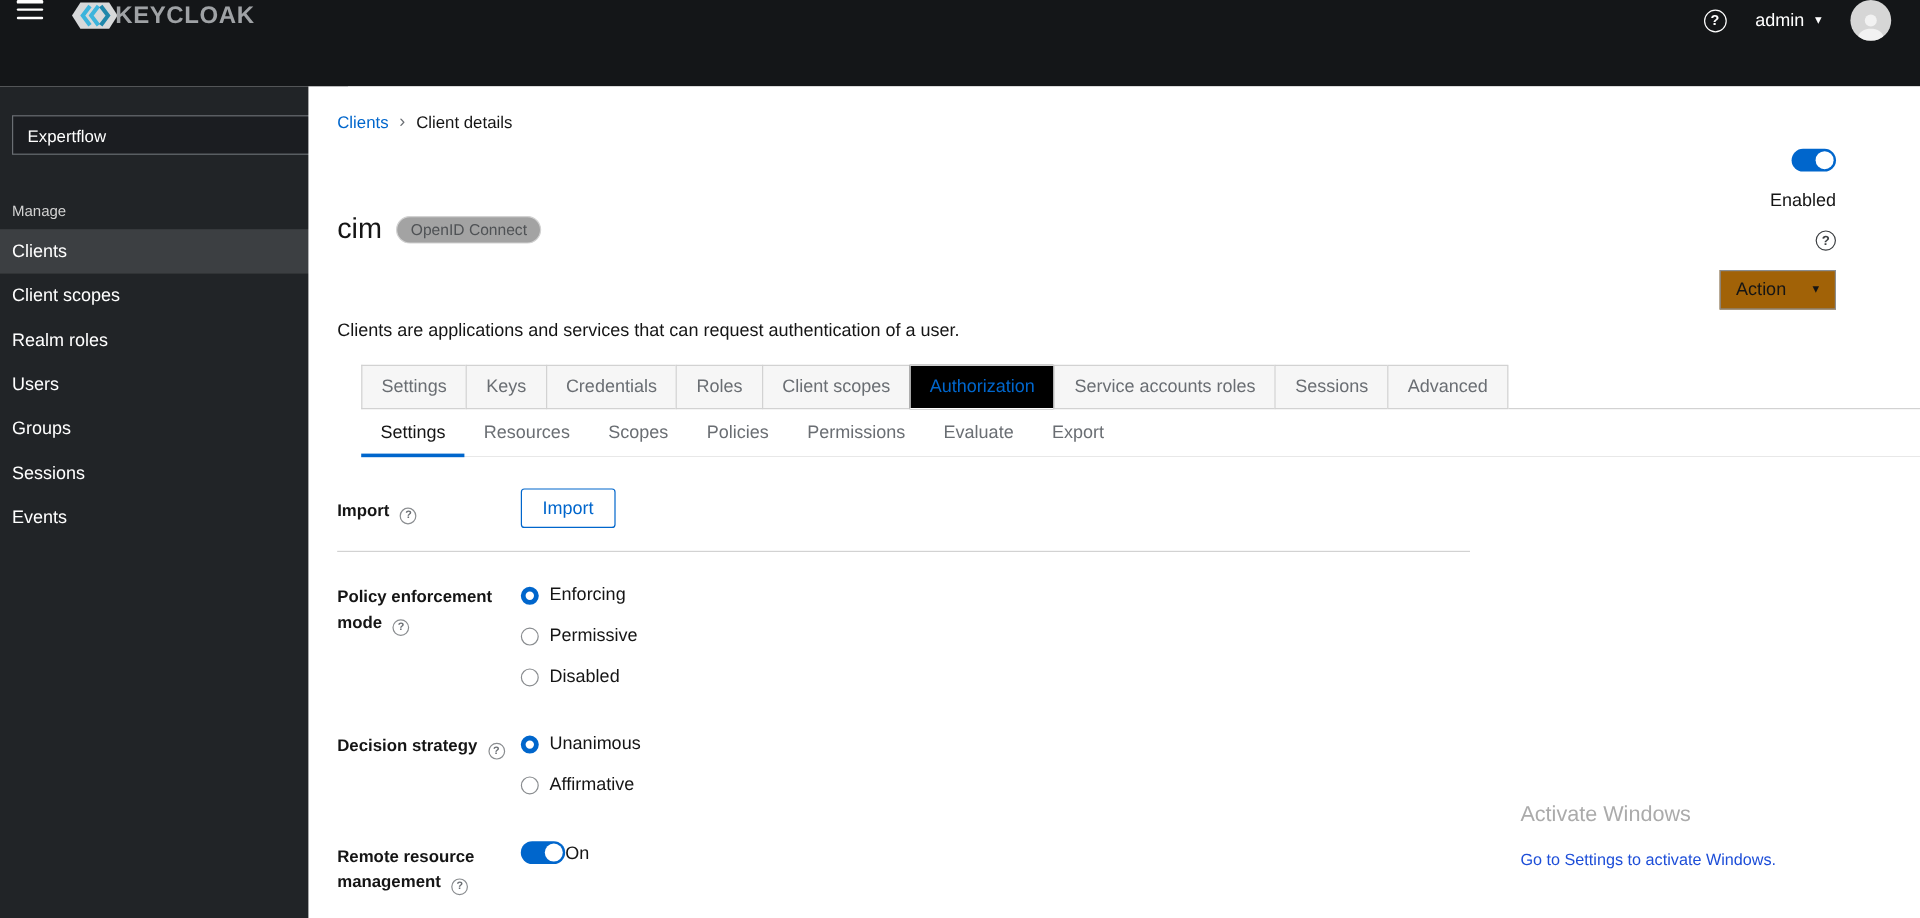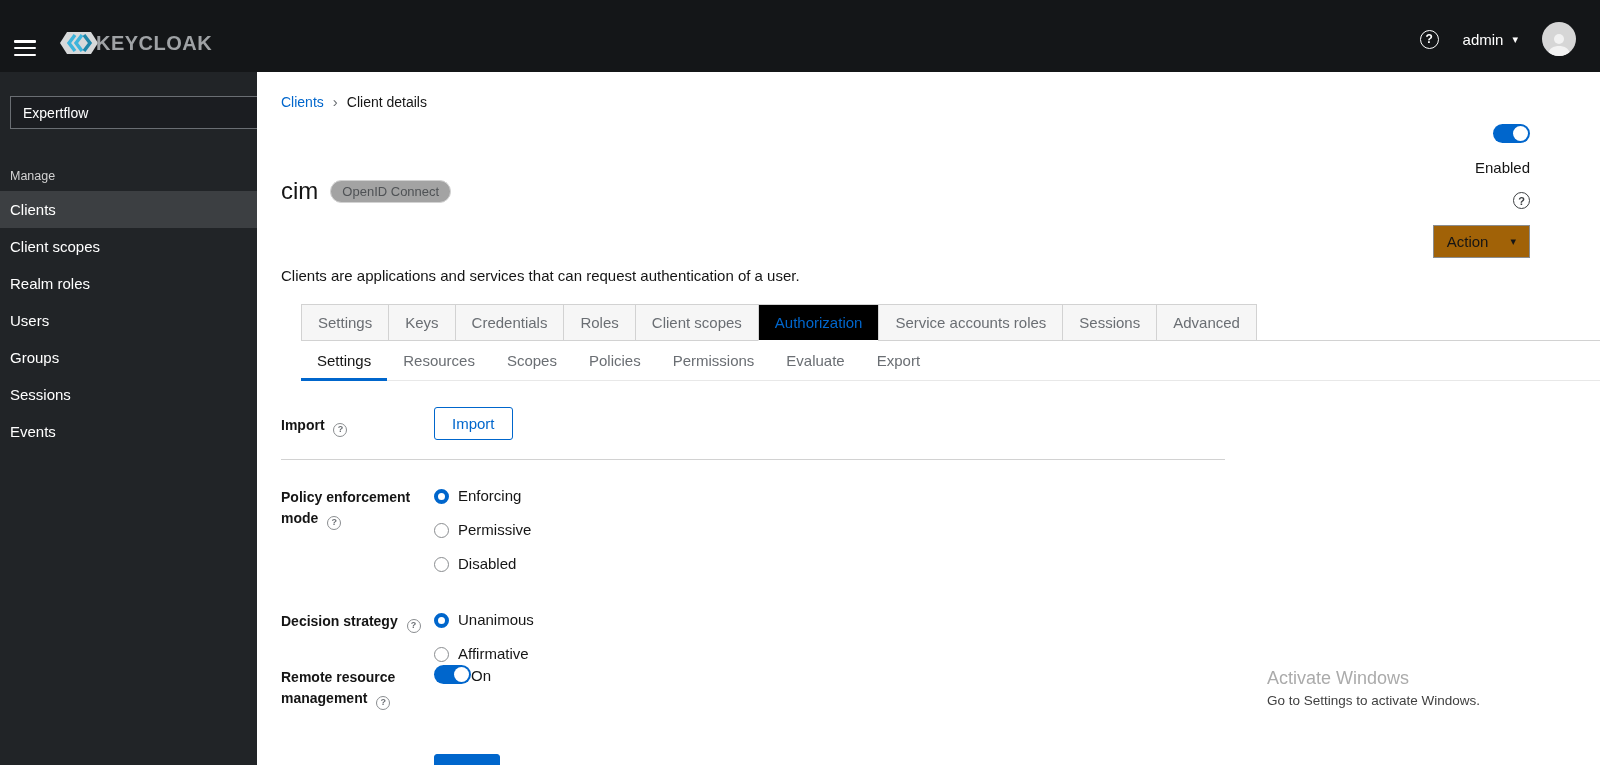--- a/index.html
+++ b/index.html
@@ -2,21 +2,21 @@
 <html style="--primary: #0066cc; --masthead: #141618; --sidebar: #212427; --sidebar-active: #3c3f42;"><head>
 <meta charset="utf-8">
 <style>
   * { box-sizing: border-box; margin: 0; padding: 0; }
   html,body { background:#fff; }
   body { font-family: "Liberation Sans", sans-serif; width:1600px; height:765px; overflow:hidden; position:relative; color:#151515; }
 
   .app { width:1600px; height:765px; position:relative; }
 
   
-  .masthead { position:absolute; top:0; left:0; width:100%; height:72px; background:var(--masthead,#141618); display:flex; align-items:flex-end; padding:0 24px 16px 14px; }
+  .masthead { position:absolute; top:0; left:0; width:100%; height:72px; background:var(--masthead,#141618); display:flex; align-items:flex-start; padding:0 24px 16px 14px; }
   .hamburger { background:none; border:none; cursor:pointer; width:22px; height:16px; display:flex; flex-direction:column; justify-content:space-between; margin-right:22px; }
   .hamburger span { display:block; height:2.5px; background:#fff; border-radius:1px; }
   .brand { display:flex; align-items:center; gap:2px; }
   .brand-text { font-size:20px; font-weight:700; letter-spacing:0.5px; color:#9fa2a5; margin-left:-6px; }
   .header-right { margin-left:auto; display:flex; align-items:center; gap:24px; }
   .help-circle { display:inline-flex; align-items:center; justify-content:center; width:19px; height:19px; border:1.5px solid #fff; border-radius:50%; color:#fff; font-size:12px; font-weight:700; cursor:pointer; }
   .user-menu { display:flex; align-items:center; gap:9px; color:#fff; font-size:15px; cursor:pointer; }
   .caret { font-size:11px; line-height:1; }
   .avatar { width:34px; height:34px; border-radius:50%; background:#d6d6d6; overflow:hidden; display:flex; align-items:flex-end; justify-content:center; cursor:pointer; }
 
@@ -75,31 +75,31 @@
 
   .divider { border:none; border-top:1px solid #d2d2d2; margin:19px 0 25px 0; }
 
   .radio-row { display:flex; align-items:center; gap:9px; margin-bottom:12px; cursor:pointer; }
   .radio-row:last-child { margin-bottom:0; }
   .radio { width:15px; height:15px; border-radius:50%; border:1px solid #8a8d90; background:#fff; flex:0 0 auto; }
   .radio.checked { border:4.5px solid var(--primary,#0066cc); }
   .radio-label { font-size:15px; color:#151515; line-height:22px; }
 
   .row-decision { margin-top:34px; }
-  .row-remote { }
+  .row-remote { margin-top:36px; }
   .toggle-wrap { display:flex; align-items:flex-end; }
   .toggle-state { font-size:15px; color:#151515; }
 
   .actions-row { margin-top:44px; margin-left:153px; display:flex; align-items:center; }
   .btn-primary { background:var(--primary,#0066cc); border:1px solid var(--primary,#0066cc); color:#fff; font-size:15px; padding:7px 15px; border-radius:3px; cursor:pointer; font-family:inherit; }
   .link-revert { margin-left:32px; color:var(--primary,#0066cc); font-size:15px; text-decoration:none; cursor:pointer; }
 
   .watermark { position:absolute; left:1010px; top:596px; pointer-events:none; }
   .watermark .wm1 { font-size:18px; color:#ababab; }
-  .watermark .wm2 { font-size:13.5px; color:#404040; margin-top:4px; }
+  .watermark .wm2 { font-size:13.5px; color:#1d4ed8; margin-top:20px; }
 </style>
 </head>
 <body>
 
 <div class="app">
 
   <header class="masthead">
     <button class="hamburger">
       <span></span>
       <span></span>

